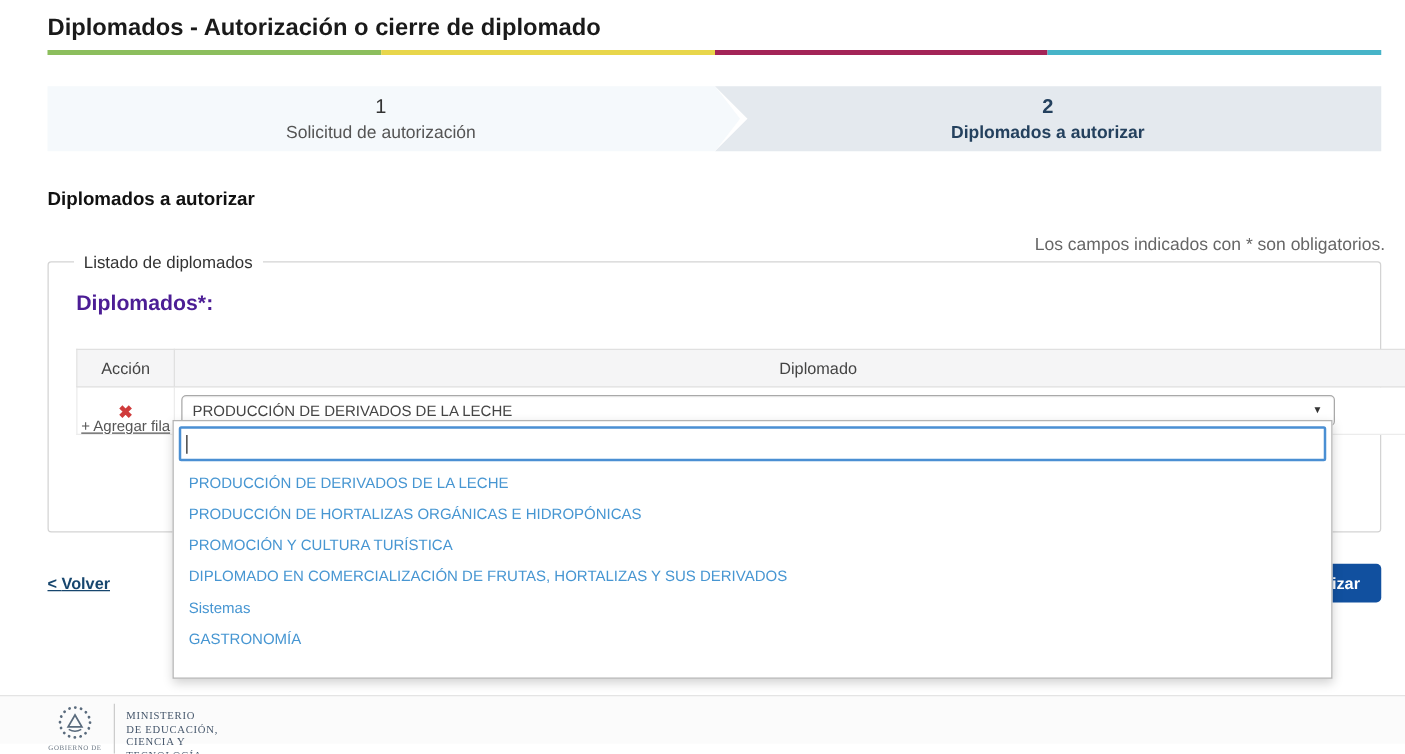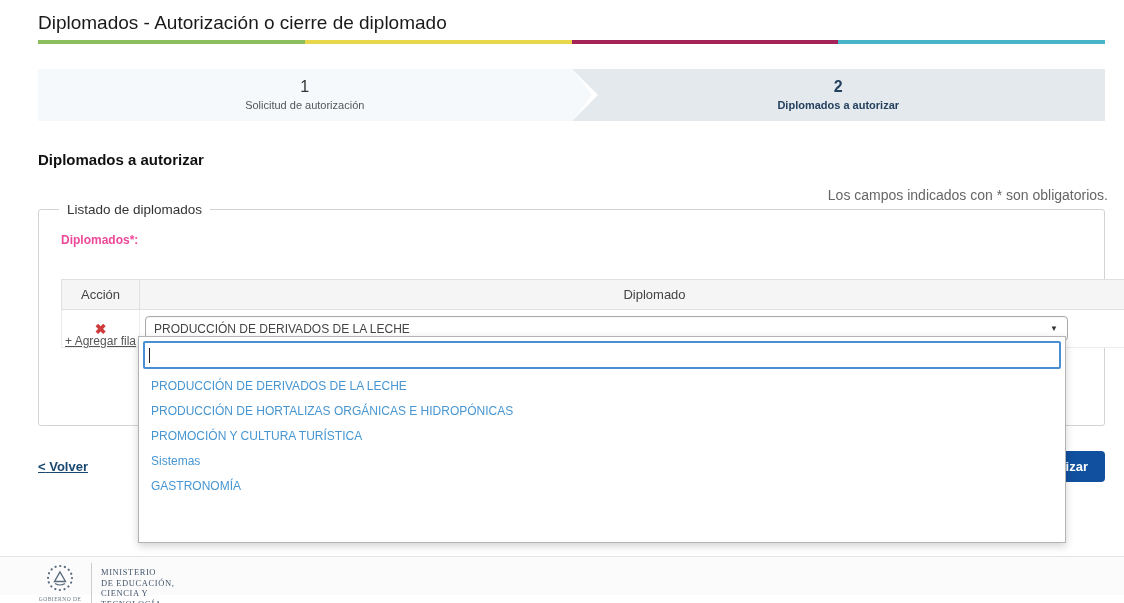--- a/index.html
+++ b/index.html
@@ -1,45 +1,45 @@
 <!DOCTYPE html>
 <html style="--step-text: #24415e; --option-blue: #4796d2; --danger-red: #cf3b3b; --primary-btn: #11509f; --link-navy: #17466e;"><head>
 <meta charset="utf-8">
 <style>
   * { margin:0; padding:0; box-sizing:border-box; }
   html,body { width:1124px; height:603px; overflow:hidden; background:#fff;
               font-family:"Liberation Sans", sans-serif; }
   .page { position:relative; width:1124px; height:603px; }
 
   
-  .page-title { position:absolute; left:38px; top:12px; font-size:19px; font-weight:normal; color:#1a1a1a;text-align:right; }
+  .page-title { position:absolute; left:38px; top:12px; font-size:19px; font-weight:bold; color:#1a1a1a;text-align:right; }
   .accent-bar { position:absolute; left:38px; top:40px; width:1067px; height:4px; display:flex; }
   .accent-bar .seg { flex:1; height:100%; }
 
   
   .stepper { position:absolute; left:38px; top:69px; width:1067px; height:52px; display:flex; }
   .step { flex:1; display:flex; flex-direction:column; justify-content:center; align-items:center; line-height:1.3; }
   .step-1 { background:#f5f9fc; position:relative; }
   .step-1::before { content:''; position:absolute; right:-26px; top:0; width:0; height:0;
     border-left:26px solid #fff; border-top:26px solid transparent; border-bottom:26px solid transparent; z-index:2; }
   .step-1::after { content:''; position:absolute; right:-20px; top:0; width:0; height:0;
     border-left:20px solid #f5f9fc; border-top:26px solid transparent; border-bottom:26px solid transparent; z-index:3; }
   .step-2 { background:#e4e9ee; }
   .step-num { font-size:16px; color:#333; }
-  .step-label { font-size:11px; color:#555; }
+  .step-label { font-size:14px; color:#555; }
   .step-2 .step-num, .step-2 .step-label { color:var(--step-text); font-weight:bold; }
 
   
   .section-heading { position:absolute; left:38px; top:151px; font-size:15px; font-weight:bold; color:#111; }
   .required-note { position:absolute; right:16px; top:187px; font-size:14px; color:#666; }
 
   fieldset.listado { position:absolute; left:38px; top:202px; width:1067px; height:224px;
     border:1px solid #d3d3d3; border-radius:3px; }
   fieldset.listado legend { margin-left:20px; padding:0 8px; font-size:13.5px; color:#333;margin-top:11px; }
-  .field-label { margin:16px 0 12px 22px; font-size:12px; font-weight:bold; color:#ec4899; }
+  .field-label { margin:16px 0 12px 22px; font-size:17px; font-weight:bold; color:#4c1d95; }
 
   
   .dip-table { position:absolute; left:22px; top:62px; width:1109px; border-collapse:collapse; }
   .dip-table .hcell { background:#f5f5f6; border:1px solid #e0e0e0; height:30px;
     font-size:13px; color:#444; text-align:center; font-weight:normal; }
   .col-action { width:78px; }
   .dip-table .bcell { background:#fff; border:1px solid #ececec; height:38px; }
   .delete-x { display:block; text-align:center; font-size:14px; font-weight:bold; color:var(--danger-red); cursor:pointer; }
 
   .select-box { margin-left:5px; width:923px; height:25px; border:1px solid #a9a9a9; border-radius:4px;
@@ -133,20 +133,21 @@
 
   <div class="dropdown-panel">
     <div class="dropdown-search">
       <span class="text-caret"></span>
       <span></span>
     </div>
     <div class="dropdown-options">
         <div class="opt">PRODUCCIÓN DE DERIVADOS DE LA LECHE</div>
         <div class="opt">PRODUCCIÓN DE HORTALIZAS ORGÁNICAS E HIDROPÓNICAS</div>
         <div class="opt">PROMOCIÓN Y CULTURA TURÍSTICA</div>
+        <div class="opt">DIPLOMADO EN COMERCIALIZACIÓN DE FRUTAS, HORTALIZAS Y SUS DERIVADOS</div>
         <div class="opt">Sistemas</div>
         <div class="opt">GASTRONOMÍA</div>
       </div>
   </div>
 
   <a class="back-link"><span>&lt;</span> <span>Volver</span></a>
   <button class="finish-btn">Finalizar</button>
 
   <div class="footer">
     <div class="footer-inner">

